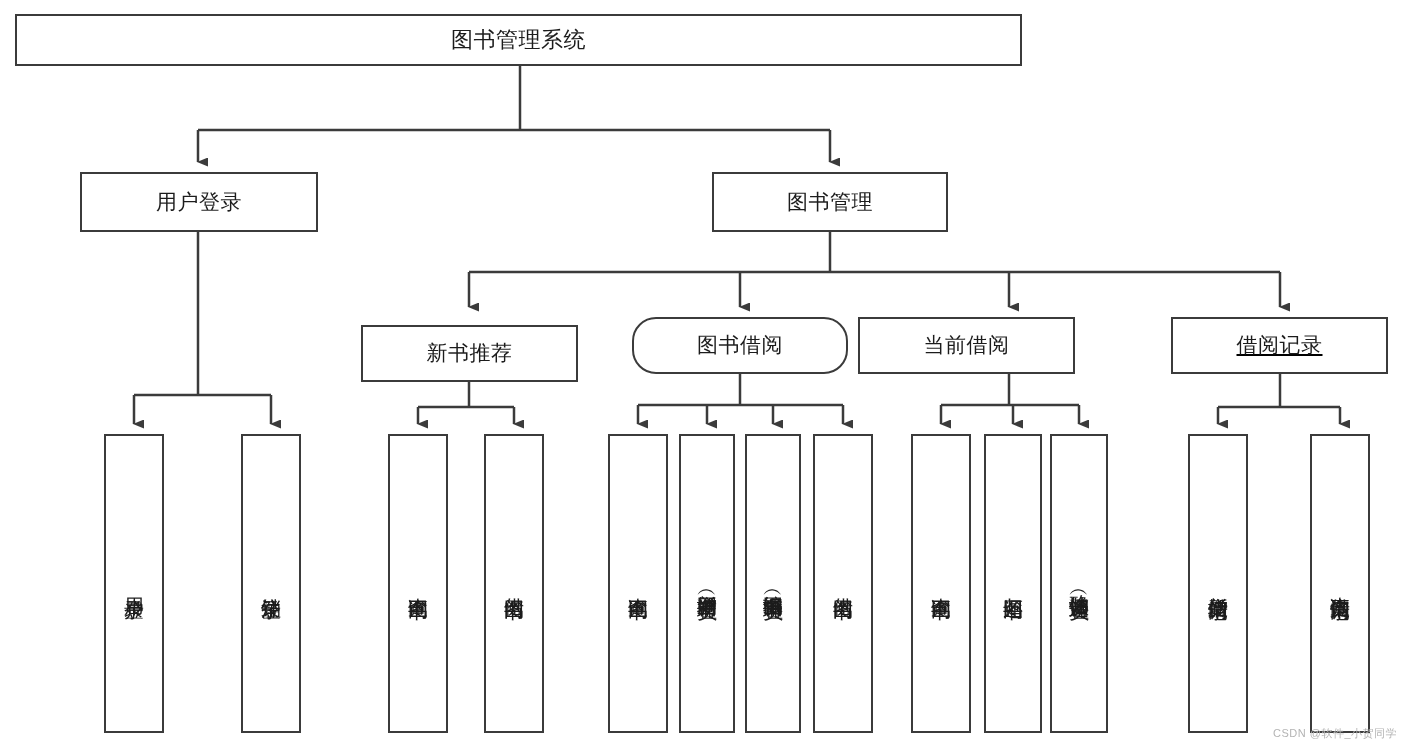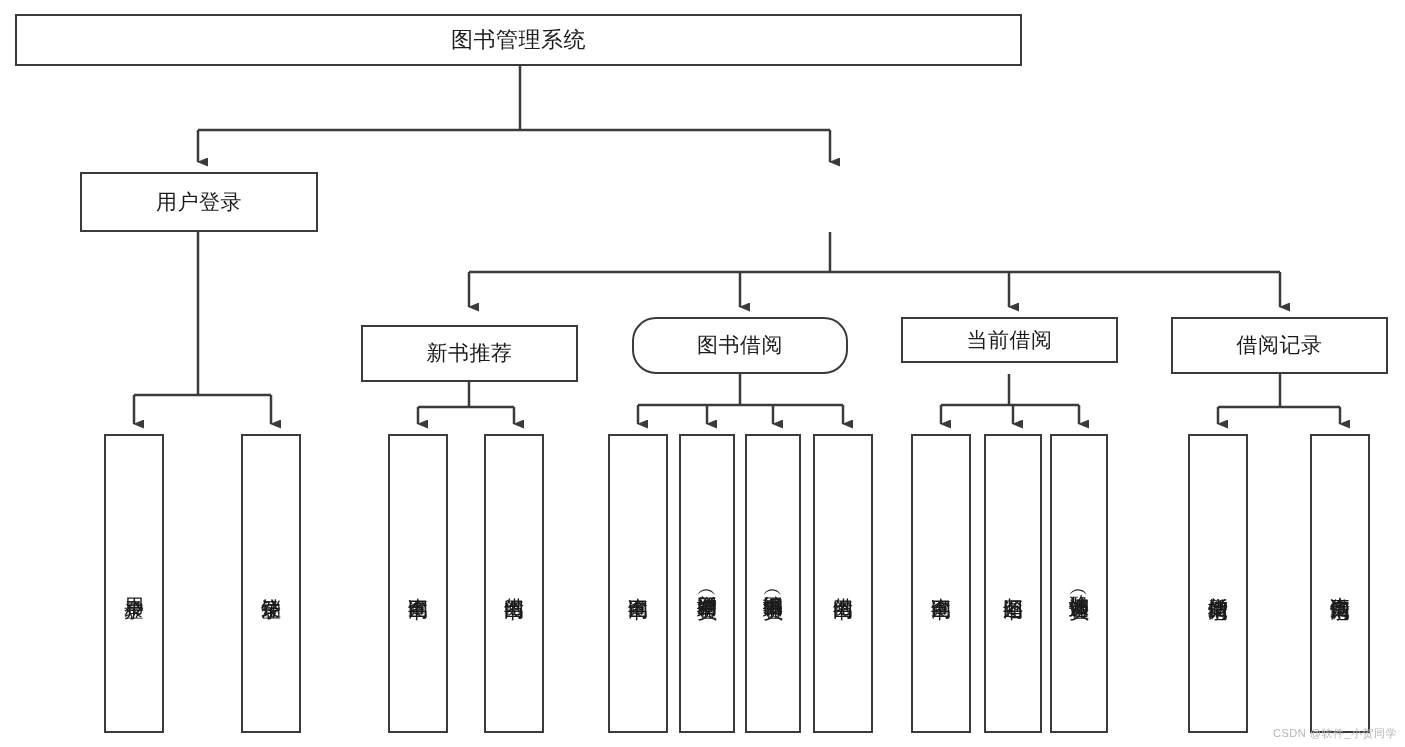--- a/index.html
+++ b/index.html
@@ -139,31 +139,34 @@
     </g>
   </svg>
 
   <div class="node root" style="left:15px; top:14px; width:1007px; height:52px;">
     <span class="node-label">图书管理系统</span>
   </div>
 
   <div class="node level2" style="left:80px; top:172px; width:238px; height:60px;">
     <span class="node-label">用户登录</span>
   </div>
+  <div class="node level2" style="left:712px; top:172px; width:236px; height:60px;">
+    <span class="node-label">图书管理</span>
+  </div>
 
   <div class="node level3" style="left:361px; top:325px; width:217px; height:57px;">
     <span class="node-label">新书推荐</span>
   </div>
   <div class="node level3" style="left:632px; top:317px; width:216px; height:57px;border-radius:24px;">
     <span class="node-label">图书借阅</span>
   </div>
-  <div class="node level3" style="left:901px; top:317px; width:217px; height:46px;">
+  <div class="node level3" style="left:858px; top:317px; width:217px; height:57px;">
     <span class="node-label">当前借阅</span>
   </div>
-  <div class="node level3" style="left:1171px; top:317px; width:217px; height:57px;">
+  <div class="node level3" style="left:1171px; top:317px; width:217px; height:57px;text-decoration:underline;">
     <span class="node-label">借阅记录</span>
   </div>
 
   <div class="node leaf vertical" style="left:104px; top:434px; width:60px; height:299px;">
     <span class="node-label">用户登录</span>
   </div>
   <div class="node leaf vertical" style="left:241px; top:434px; width:60px; height:299px;">
     <span class="node-label">注销登录</span>
   </div>
 

